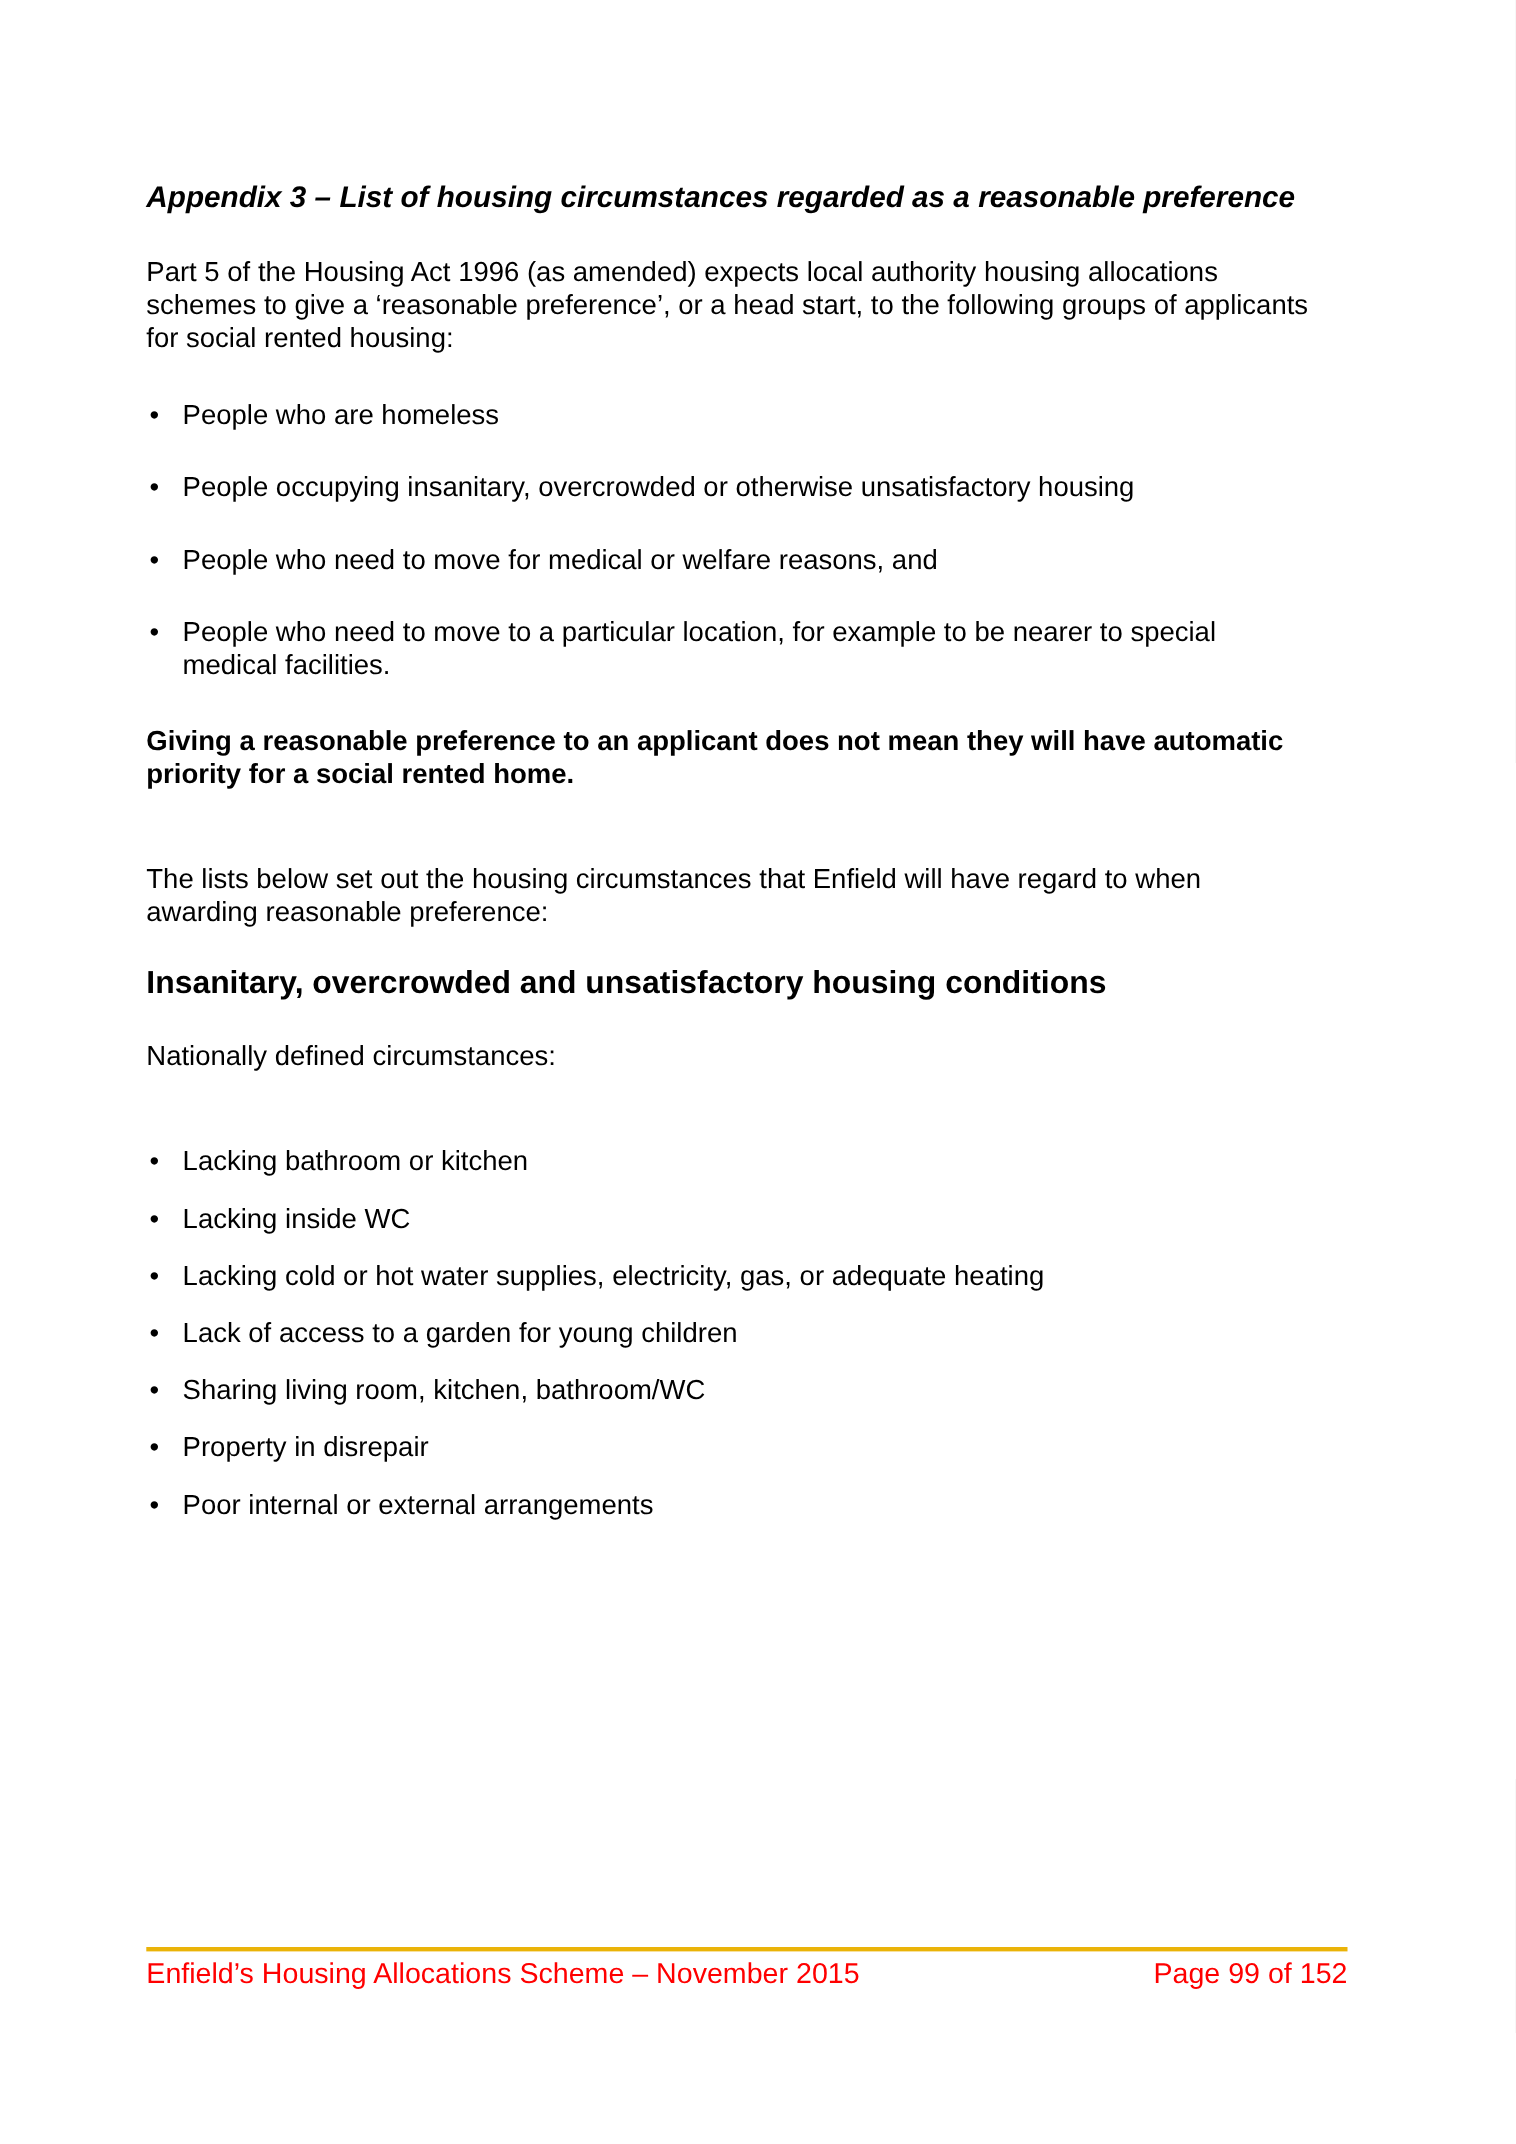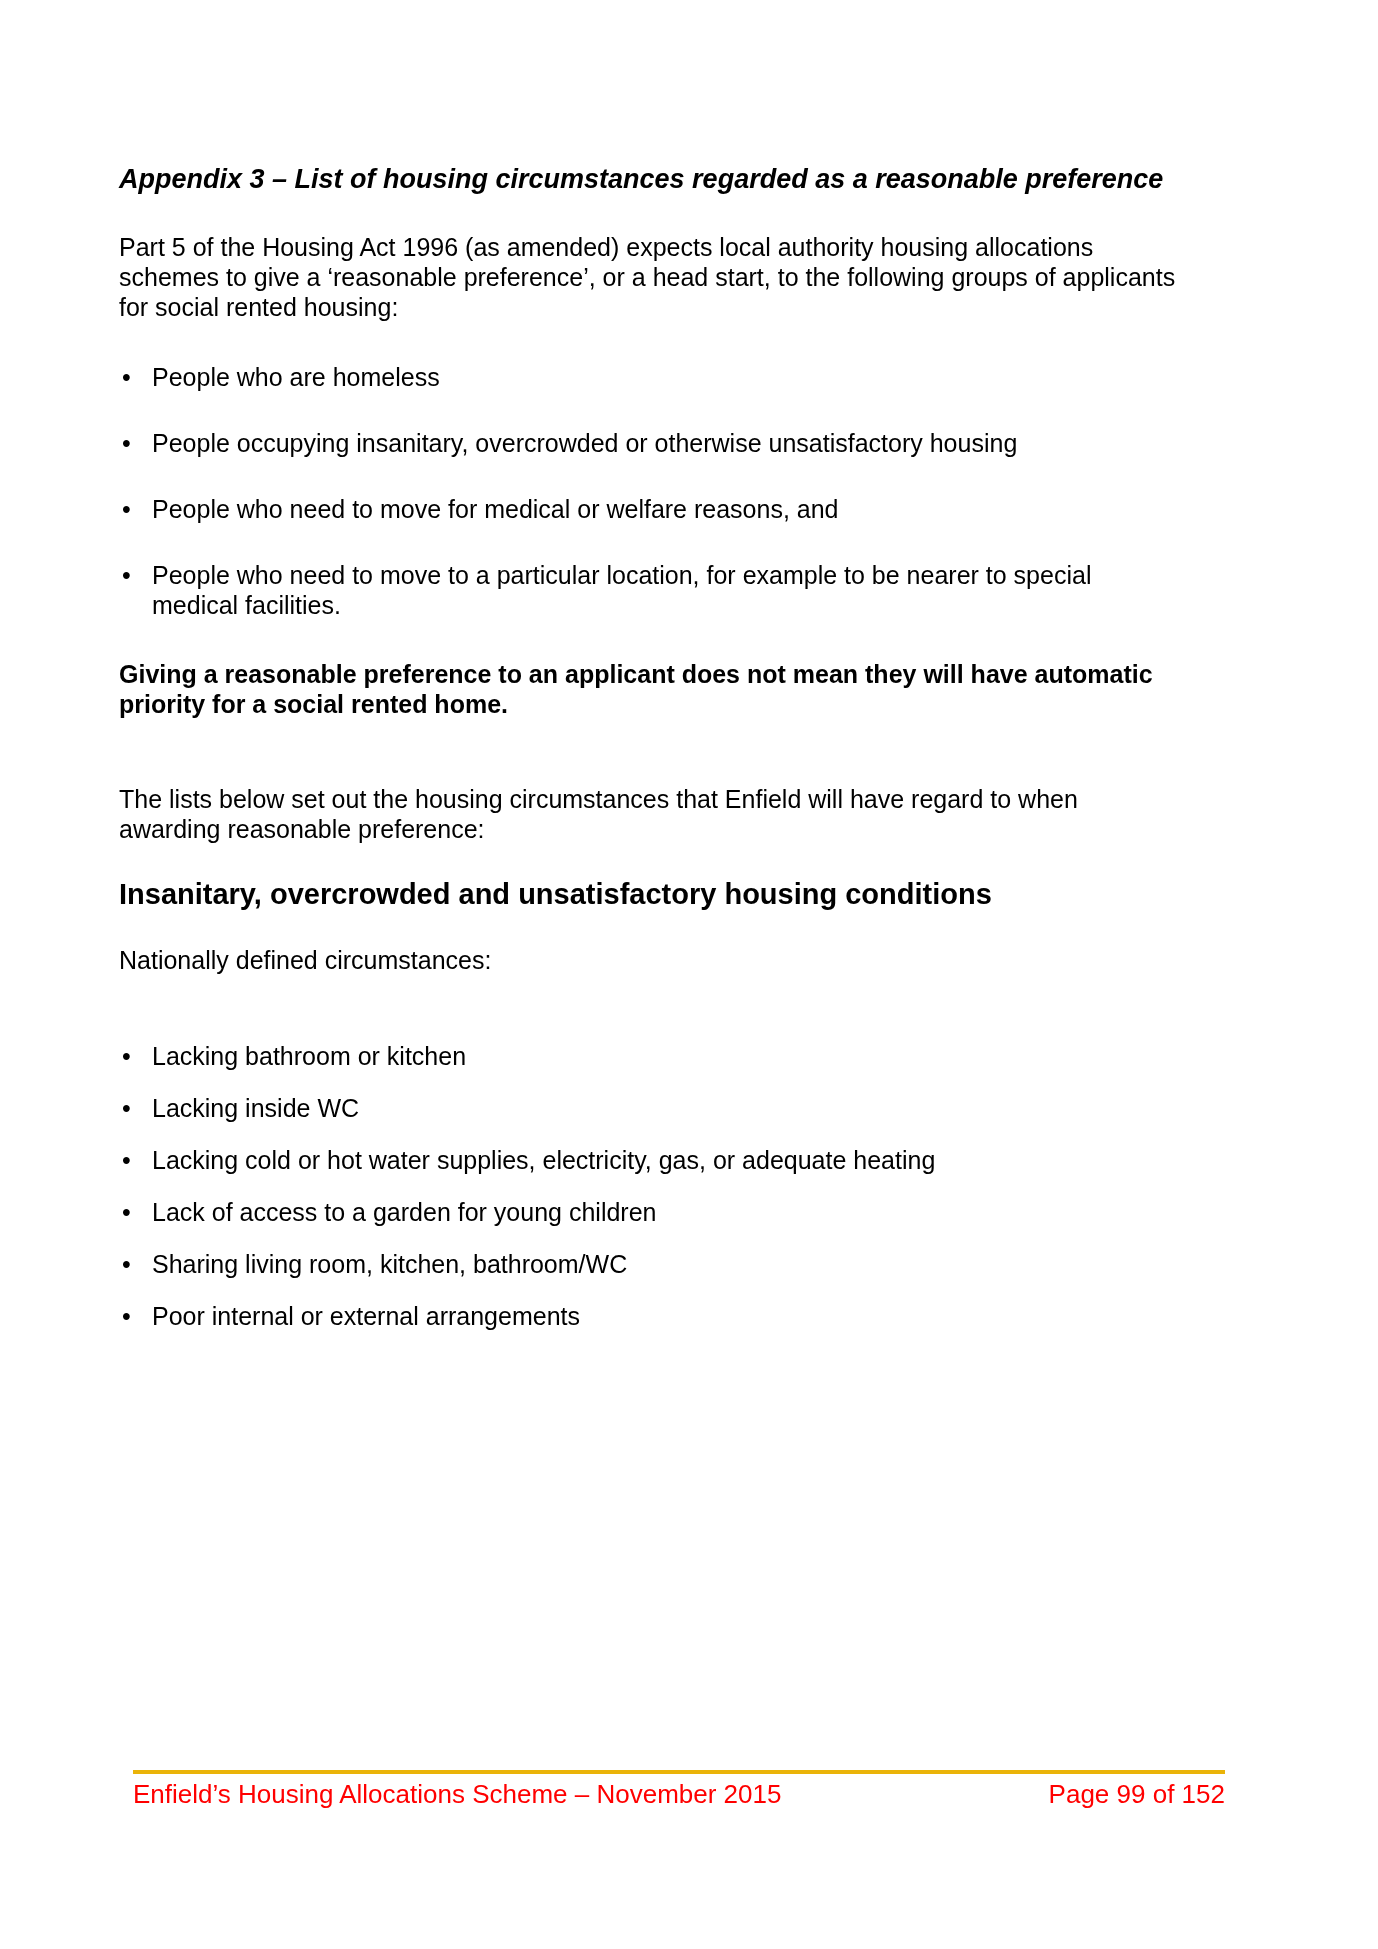--- a/index.html
+++ b/index.html
@@ -14,21 +14,21 @@
     margin: 0 auto;
     background: #ffffff;
     font-family: "Liberation Sans", "DejaVu Sans", sans-serif;
     font-size: 25px;
     line-height: 30px;
     color: #000000;
     overflow: hidden;
   }
   .content {
     position: absolute;
-    left: 119px;
+    left: 133px;
     top: 0;
     width: 1060px;
   }
   .doc-title {
     margin: 163px 0 0 0;
     font-size: 27px;
     line-height: 33px;
     font-weight: bold;
     font-style: italic;
   }
@@ -124,20 +124,21 @@
     <h2 class="section-heading">Insanitary, overcrowded and unsatisfactory housing conditions</h2>
 
     <h3 class="subsection-heading">Nationally defined circumstances:</h3>
 
     <ul class="bullet-list circumstances-list">
       <li>Lacking bathroom or kitchen</li>
       <li>Lacking inside WC</li>
       <li>Lacking cold or hot water supplies, electricity, gas, or adequate heating</li>
       <li>Lack of access to a garden for young children</li>
       <li>Sharing living room, kitchen, bathroom/WC</li>
+      <li>Property in disrepair</li>
       <li>Poor internal or external arrangements</li>
     </ul>
 
   </div>
 
   <div class="footer">
     <span class="footer-left">Enfield’s Housing Allocations Scheme – November 2015</span>
     <span class="footer-right">Page 99 of 152</span>
   </div>
 </div>

